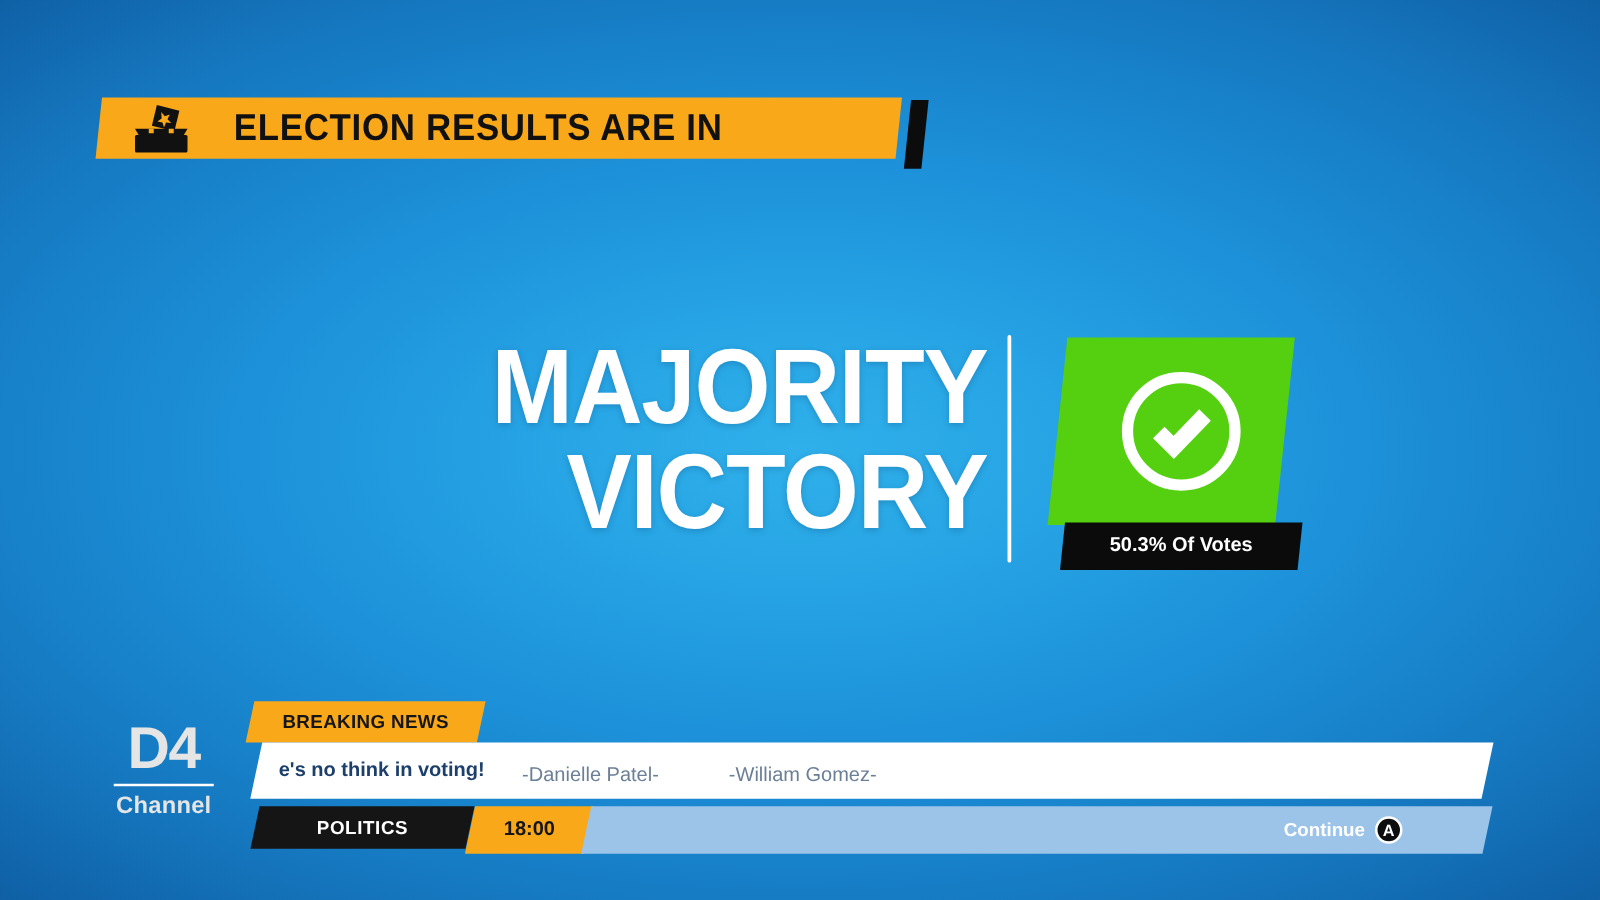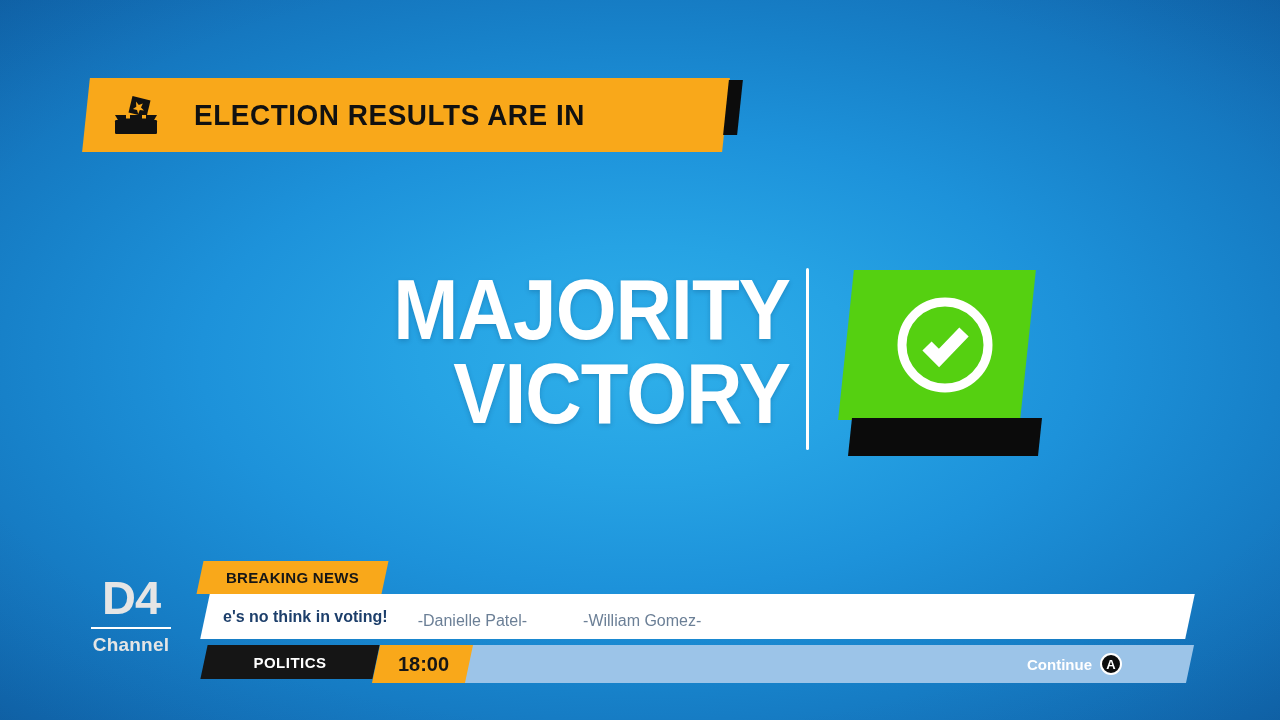--- a/index.html
+++ b/index.html
@@ -24,21 +24,21 @@
         #0f5fa4 100%);
   }
   #bg-vignette {
     position:absolute; inset:0;
     background:radial-gradient(ellipse 100% 95% at 50% 48%, rgba(0,0,0,0) 55%, rgba(3,45,85,.18) 100%);
   }
 
   
   #headline-banner {
     position:absolute; left:79px; top:78px;
-    height:74px; width:640px;margin-left:7px;
+    height:49px; width:640px;
   }
   .skew-shape {
     position:absolute; inset:0;
     transform:skewX(-6deg);
   }
   #headline-banner .skew-shape { background:#f9a81a; }
   #headline-inner {
     position:absolute; inset:0;
     display:flex; align-items:center;
     padding-left:22px;
@@ -164,21 +164,21 @@
   }
   #politics-chip .skew-shape { background:#151515; transform:skewX(-12deg); }
   #politics-text {
     position:absolute; inset:0; display:flex; align-items:center; justify-content:center;
     color:#ffffff; font-size:15px; font-weight:bold; letter-spacing:.5px;
   }
   #time-chip { position:absolute; left:172px; top:0; width:95px; height:38px; }
   #time-chip .skew-shape { background:#f9a81a; transform:skewX(-12deg); }
   #time-text {
     position:absolute; inset:0; display:flex; align-items:center; justify-content:center;
-    color:#161616; font-size:20px; font-weight:bold;
+    color:#161616; font-size:16px; font-weight:bold;
   }
   #progress-track { position:absolute; left:265px; top:0; width:721px; height:38px; }
   #progress-track .skew-shape { background:#9cc4e8; transform:skewX(-12deg); }
   #continue-group {
     position:absolute; right:68px; top:0; height:38px;
     display:flex; align-items:center; gap:8px;
   }
   #continue-label { color:#ffffff; font-size:15px; font-weight:bold; }
   #continue-btn {
     width:22px; height:22px; border-radius:50%;
@@ -222,20 +222,21 @@
 
 <div id="vote-badge">
   <div id="badge-panel"></div>
   <span id="badge-check">
     <svg viewBox="0 0 106 106" width="106" height="106" aria-hidden="true">
       <circle cx="53" cy="53" r="43" fill="none" stroke="#ffffff" stroke-width="9"></circle>
       <path d="M35 54 L47 66 L72 40" fill="none" stroke="#ffffff" stroke-width="13" stroke-linecap="butt" stroke-linejoin="miter"></path>
     </svg>
   </span>
   <div id="badge-label"></div>
+  <div id="badge-label-text">50.3% Of Votes</div>
 </div>
 
 <div id="channel-logo">
   <div id="channel-id">D4</div>
   <div id="channel-rule"></div>
   <div id="channel-word">Channel</div>
 </div>
 
 <div id="breaking-tab">
   <div class="skew-shape"></div>

